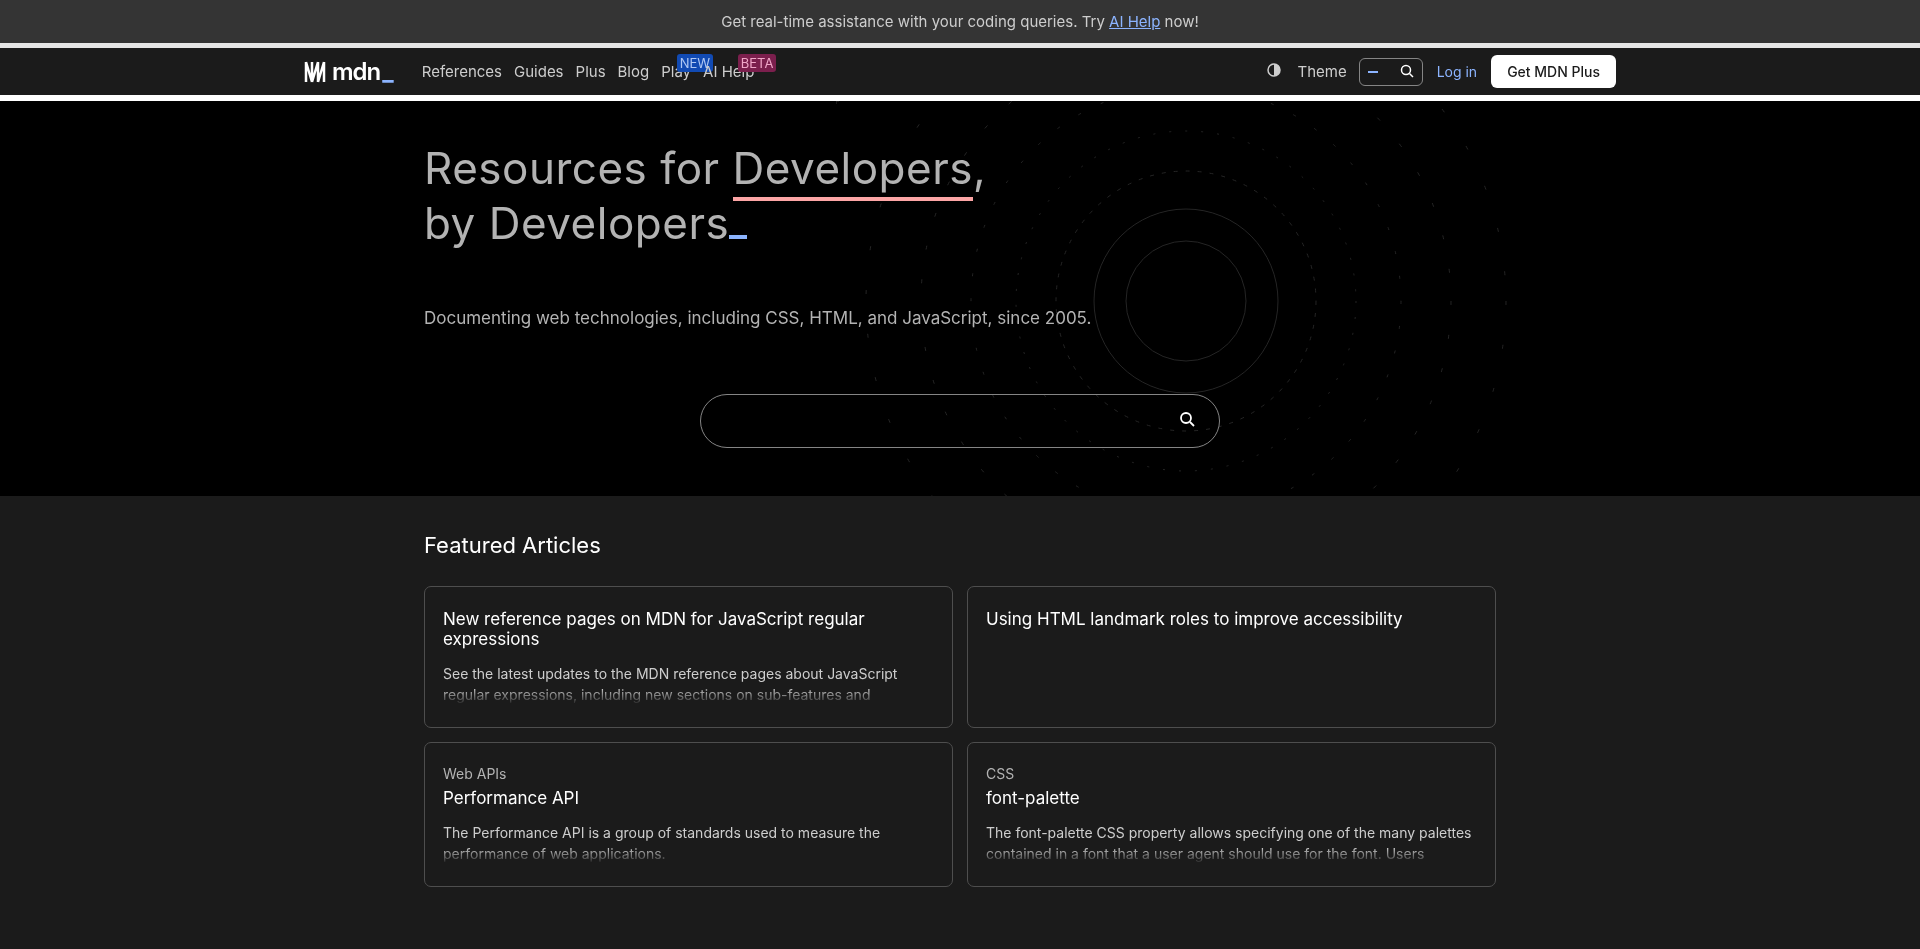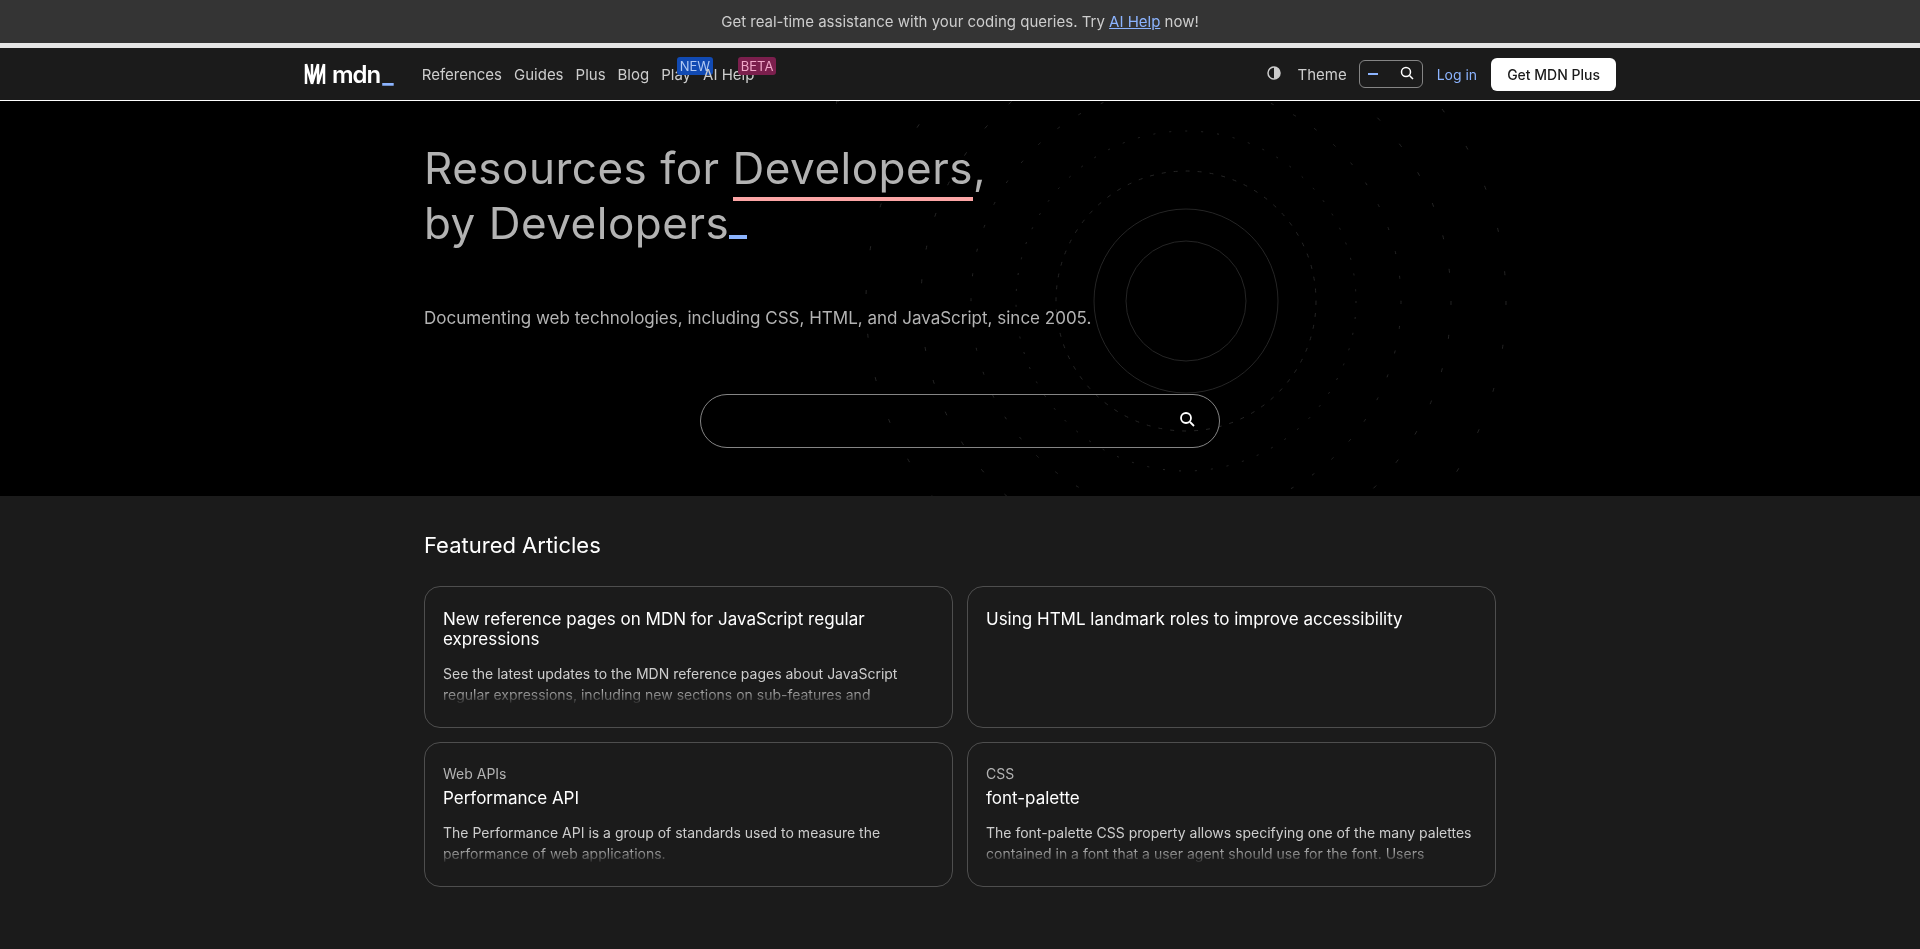--- a/index.html
+++ b/index.html
@@ -16,21 +16,21 @@
   padding: 12px 0;
   font-size: 15px;
   color: #cdcdcd;
   border-bottom: 5px solid #e5e5e5;
 }
 .banner a { color: #8cb4ff; text-decoration: underline; }
 .header {
   display: flex;
   align-items: center;
   padding: 12px 0;
-  border-bottom: 1px solid #ffffff;
+  border-bottom: 6px solid #ffffff;
   height: 53px;
 }
 .header-inner {
   display: flex;
   align-items: center;
   width: 100%;
   max-width: 1360px;
   margin: 0 auto;
   padding: 0 24px;
 }
@@ -202,21 +202,21 @@
   margin-bottom: 28px;
   color: #fff;
 }
 .cards {
   display: grid;
   grid-template-columns: 1fr 1fr;
   gap: 14px;
 }
 .card {
   border: 1px solid #4e4e4e;
-  border-radius: 16px;
+  border-radius: 7px;
   padding: 22px 18px;
   cursor: pointer;
 }
 .card-category {
   font-size: 14px;
   color: #b3b3b3;
   margin-bottom: 6px;
 }
 .card-title {
   font-size: 17px;

